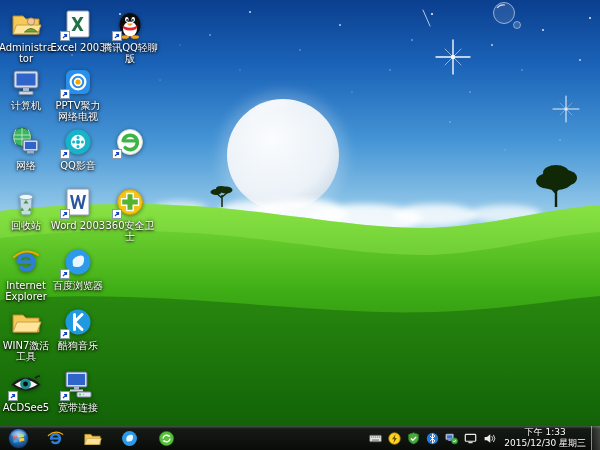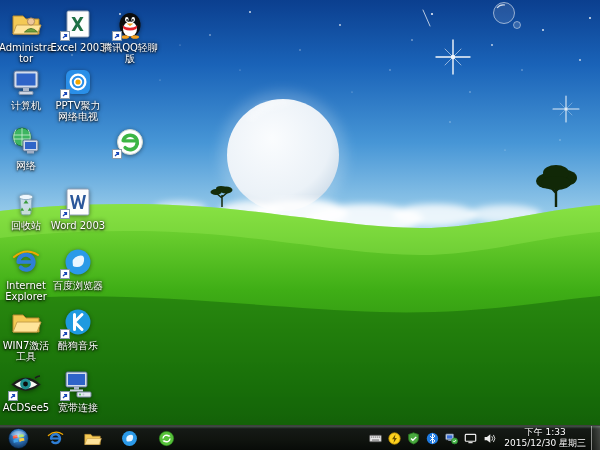--- a/index.html
+++ b/index.html
@@ -212,20 +212,37 @@
       <div class="desk-icon" style="left:-2px;top:126px">
         <div class="ico"><svg viewBox="0 0 32 32">
             <circle cx="12" cy="11" r="9" fill="#3db560" stroke="#1f7a3a"></circle>
             <path d="M3.6 9 h16.8 M3.6 13 h16.8 M12 2 v18 M6 3.5 c-3 5-3 10 0 15 M18 3.5 c3 5 3 10 0 15" stroke="#d6f2dd" stroke-width="0.9" fill="none" opacity="0.85"></path>
             <rect x="13" y="14" width="15" height="11" rx="1.5" fill="#cfd9ea" stroke="#58708f"></rect>
             <rect x="15" y="16" width="11" height="7" fill="#2f64c8"></rect>
             <rect x="17" y="25" width="7" height="2.5" fill="#9fadc4"></rect>
           </svg></div>
         <div class="lbl">网络</div>
       </div>
+      <div class="desk-icon" style="left:50px;top:126px">
+        <div class="ico"><svg viewBox="0 0 32 32">
+            <circle cx="16" cy="16" r="12.5" fill="#17b3c9"></circle>
+            <circle cx="16" cy="16" r="7.2" fill="#f2fdff"></circle>
+            <circle cx="16" cy="16" r="2" fill="#17b3c9"></circle>
+            <circle cx="16" cy="11.6" r="1.5" fill="#17b3c9"></circle>
+            <circle cx="16" cy="20.4" r="1.5" fill="#17b3c9"></circle>
+            <circle cx="11.6" cy="16" r="1.5" fill="#17b3c9"></circle>
+            <circle cx="20.4" cy="16" r="1.5" fill="#17b3c9"></circle>
+          </svg><span class="lnk">
+            <svg viewBox="0 0 10 10">
+              <rect x="0.5" y="0.5" width="9" height="9" fill="#fff" stroke="#8899aa"></rect>
+              <path d="M3 7 L6.5 3.5 M4 3.5 h2.5 v2.5" stroke="#1a47b8" stroke-width="1.2" fill="none"></path>
+            </svg>
+          </span></div>
+        <div class="lbl">QQ影音</div>
+      </div>
       <div class="desk-icon" style="left:102px;top:126px">
         <div class="ico"><svg viewBox="0 0 32 32">
             <circle cx="16" cy="16" r="12.5" fill="#fff" stroke="#cfd8cf"></circle>
             <path d="M9.2 14.5 a7.2 7.2 0 1 1 2 7.2" fill="none" stroke="#3cb544" stroke-width="3.6" stroke-linecap="round"></path>
             <rect x="9" y="13.2" width="14.5" height="3.4" rx="1" fill="#3cb544"></rect>
           </svg><span class="lnk">
             <svg viewBox="0 0 10 10">
               <rect x="0.5" y="0.5" width="9" height="9" fill="#fff" stroke="#8899aa"></rect>
               <path d="M3 7 L6.5 3.5 M4 3.5 h2.5 v2.5" stroke="#1a47b8" stroke-width="1.2" fill="none"></path>
             </svg>
@@ -243,20 +260,32 @@
         <div class="ico"><svg viewBox="0 0 32 32">
             <rect x="5" y="3" width="22" height="26" rx="1.5" fill="#fdfdfd" stroke="#8fa0b8"></rect>
             <path d="M8 9 l3.2 14 h2.4 l2.4-9 2.4 9 h2.4 L24 9 h-2.6 l-2 10 -2.6-10 h-1.6 l-2.6 10 -2-10z" fill="#2b579a"></path>
           </svg><span class="lnk">
             <svg viewBox="0 0 10 10">
               <rect x="0.5" y="0.5" width="9" height="9" fill="#fff" stroke="#8899aa"></rect>
               <path d="M3 7 L6.5 3.5 M4 3.5 h2.5 v2.5" stroke="#1a47b8" stroke-width="1.2" fill="none"></path>
             </svg>
           </span></div>
         <div class="lbl">Word 2003</div>
+      </div>
+      <div class="desk-icon" style="left:102px;top:186px">
+        <div class="ico"><svg viewBox="0 0 32 32">
+            <circle cx="16" cy="16" r="12.5" fill="#f3c318" stroke="#cf9e0a"></circle>
+            <path d="M12.8 7.5 h6.4 v5.3 h5.3 v6.4 h-5.3 v5.3 h-6.4 v-5.3 H7.5 v-6.4 h5.3z" fill="#55b32f" stroke="#fff" stroke-width="1.4"></path>
+          </svg><span class="lnk">
+            <svg viewBox="0 0 10 10">
+              <rect x="0.5" y="0.5" width="9" height="9" fill="#fff" stroke="#8899aa"></rect>
+              <path d="M3 7 L6.5 3.5 M4 3.5 h2.5 v2.5" stroke="#1a47b8" stroke-width="1.2" fill="none"></path>
+            </svg>
+          </span></div>
+        <div class="lbl">360安全卫士</div>
       </div>
       <div class="desk-icon" style="left:-2px;top:246px">
         <div class="ico"><svg viewBox="0 0 32 32">
             <path d="M8.5 16 a7.5 7.5 0 1 1 2.3 5.6" stroke="#2f7fd6" stroke-width="4.2" fill="none" stroke-linecap="round"></path>
             <rect x="8.5" y="14.2" width="15" height="3.6" fill="#2f7fd6"></rect>
             <path d="M4 11 Q16 1 28 9" stroke="#f0a800" stroke-width="2" fill="none" stroke-linecap="round"></path>
           </svg></div>
         <div class="lbl">Internet Explorer</div>
       </div>
       <div class="desk-icon" style="left:50px;top:246px">

